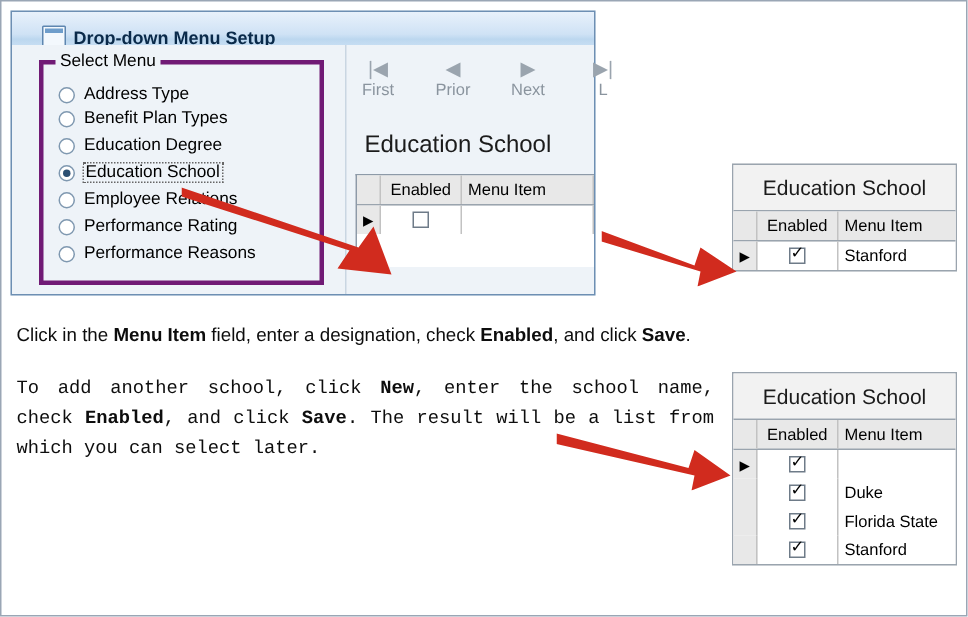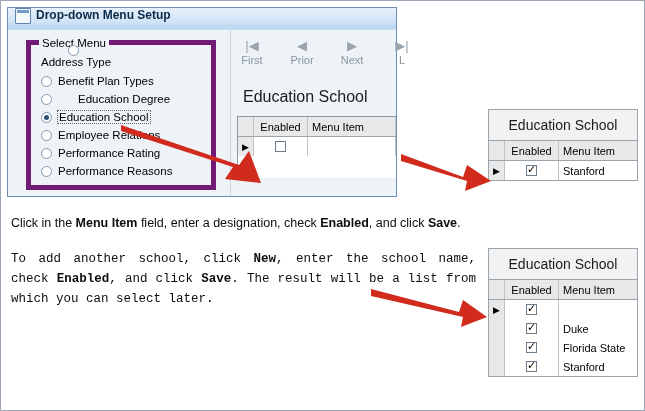--- a/index.html
+++ b/index.html
@@ -28,22 +28,22 @@
     height: 190px;
     border: 1px solid #6d8fb3;
     background: #eef3f8;
     box-sizing: border-box;
   }
   #title-bar {
     height: 34px;
     background: linear-gradient(to bottom, #e8f1fb 0%, #cfe2f5 45%, #bcd7ef 55%, #dfeefc 100%);
     border-bottom: 1px solid #a8c2dc;
     display: flex;
-    align-items: flex-start;
-    padding-left: 7px;
+    align-items: center;
+    padding-left: 20px;
     box-sizing: border-box;
   }
   #title-bar .win-icon {
     width: 14px;
     height: 14px;
     margin-right: 5px;
     background: #f3f8fd;
     border: 1px solid #5e86b0;
     position: relative;
     border-radius: 1px;
@@ -67,21 +67,21 @@
     background: #eef3f8;
   }
 
   
   #select-menu-group {
     position: absolute;
     left: 18px;
     top: 10px;
     width: 190px;
     height: 150px;
-    border: 5px solid #701a75;
+    border: 3px solid #701a75;
     background: transparent;
     box-sizing: border-box;
     padding-left: 39px;
   }
   #select-menu-legend {
     position: absolute;
     left: 8px;
     top: -8px;
     background: #eef3f8;
     padding: 0 3px;
@@ -304,29 +304,29 @@
   <div id="title-bar">
     <span class="win-icon"></span>
     <span class="win-title">Drop-down Menu Setup</span>
   </div>
 
   <div id="window-body">
 
     <div id="select-menu-group">
       <div id="select-menu-legend">Select Menu</div>
 
-      <div class="radio-row" style="top:0;flex-direction:column;">
+      <div class="radio-row" style="top:12px;">
         <span class="radio-dot"></span>
         <span class="radio-label">Address Type</span>
       </div>
       <div class="radio-row" style="top:28px;">
         <span class="radio-dot"></span>
         <span class="radio-label">Benefit Plan Types</span>
       </div>
-      <div class="radio-row" style="top:46px;gap:20px;">
+      <div class="radio-row" style="top:46px;">
         <span class="radio-dot"></span>
         <span class="radio-label">Education Degree</span>
       </div>
       <div class="radio-row selected" style="top:64px;">
         <span class="radio-dot"></span>
         <span class="radio-label">Education School</span>
       </div>
       <div class="radio-row" style="top:82px;">
         <span class="radio-dot"></span>
         <span class="radio-label">Employee Relations</span>

